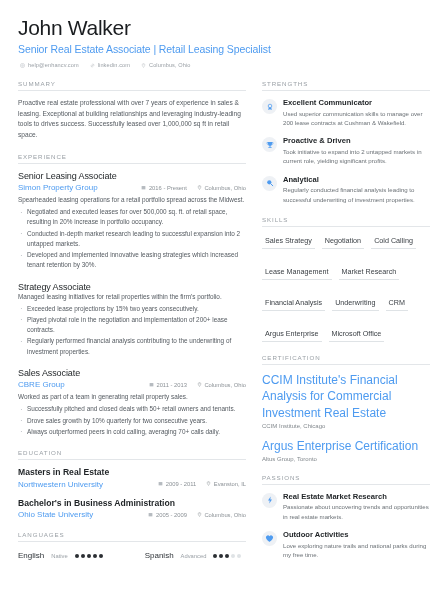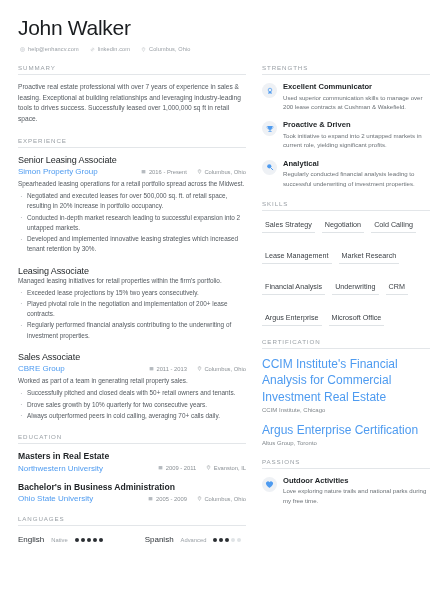--- a/index.html
+++ b/index.html
@@ -103,20 +103,21 @@
   .cert-title { font-size: 12px; color: #4e9bf0; line-height: 1.35; }
   .cert-sub { font-size: 6px; color: #82888d; margin-top: 2px; }
 </style>
 </head>
 <body>
 
 <div class="page">
 
   <div class="header">
     <div class="name">John Walker</div>
+    <div class="headline">Senior Real Estate Associate | Retail Leasing Specialist</div>
     <div class="contact-row">
       <div class="contact-item">
         <span>
           <svg width="5" height="5" viewBox="0 0 12 12">
               <circle cx="6" cy="6" r="5" fill="none" stroke="#b6bbc0" stroke-width="1.2"></circle>
               <circle cx="6" cy="6" r="1.8" fill="none" stroke="#b6bbc0" stroke-width="1.2"></circle>
             </svg>
         </span>
         <span>help@enhancv.com</span>
       </div>
@@ -174,21 +175,21 @@
           </div>
           <div class="entry-desc">Spearheaded leasing operations for a retail portfolio spread across the Midwest.</div>
           <ul class="bullets">
             <li>Negotiated and executed leases for over 500,000 sq. ft. of retail space, resulting in 20% increase in portfolio occupancy.</li>
             <li>Conducted in-depth market research leading to successful expansion into 2 untapped markets.</li>
             <li>Developed and implemented innovative leasing strategies which increased tenant retention by 30%.</li>
           </ul>
         </div>
 
         <div class="entry">
-          <div class="entry-title">Leasing Associate</div>
+          <div class="entry-title">Strategy Associate</div>
           <div class="entry-desc">Managed leasing initiatives for retail properties within the firm's portfolio.</div>
           <ul class="bullets">
             <li>Exceeded lease projections by 15% two years consecutively.</li>
             <li>Played pivotal role in the negotiation and implementation of 200+ lease contracts.</li>
             <li>Regularly performed financial analysis contributing to the underwriting of investment properties.</li>
           </ul>
         </div>
 
         <div class="entry">
           <div class="entry-title">Sales Associate</div>
@@ -369,20 +370,31 @@
         <div class="cert">
           <div class="cert-title">Argus Enterprise Certification</div>
           <div class="cert-sub">Altus Group, Toronto</div>
         </div>
       </div>
 
       <div class="section">
         <div class="sec-title">PASSIONS</div>
         <div class="sec-rule"></div>
 
+        <div class="sp-item">
+          <div class="sp-icon">
+            <svg width="8" height="8" viewBox="0 0 16 16">
+                <path d="M9.4 1 L4 9 H7.4 L6.6 15 L12 7 H8.6 Z" fill="#4e9bf0"></path>
+              </svg>
+          </div>
+          <div class="sp-body">
+            <div class="sp-title">Real Estate Market Research</div>
+            <div class="sp-text">Passionate about uncovering trends and opportunities in real estate markets.</div>
+          </div>
+        </div>
 
         <div class="sp-item">
           <div class="sp-icon">
             <svg width="9" height="9" viewBox="0 0 16 16">
                 <path d="M8 14 C8 14 1.6 9.8 1.6 5.8 A3.4 3.4 0 0 1 8 4.2 A3.4 3.4 0 0 1 14.4 5.8 C14.4 9.8 8 14 8 14 Z" fill="#4e9bf0"></path>
               </svg>
           </div>
           <div class="sp-body">
             <div class="sp-title">Outdoor Activities</div>
             <div class="sp-text">Love exploring nature trails and national parks during my free time.</div>

